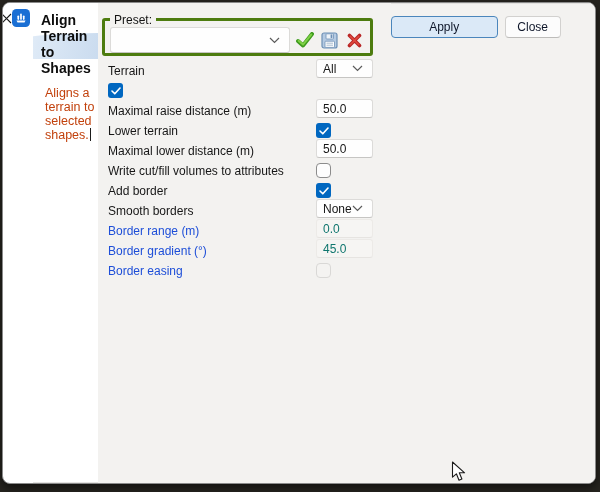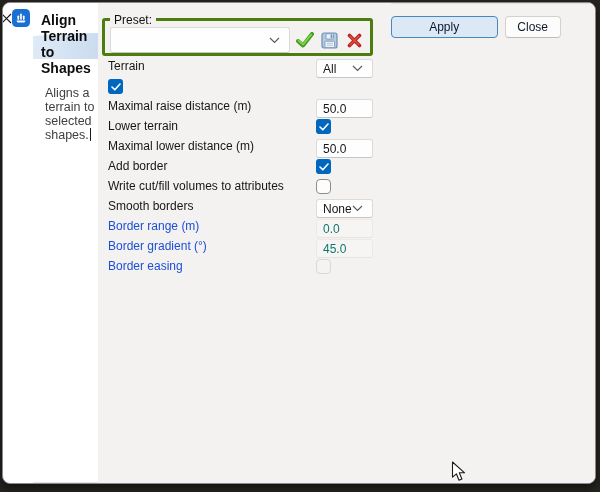--- a/index.html
+++ b/index.html
@@ -15,33 +15,33 @@
   .caption-btn{width:46px;height:30px;display:flex;align-items:center;justify-content:center;cursor:default}
   .glyph-min{width:10px;height:1px;background:#1b1b1b}
   .glyph-max{width:9px;height:9px;border:1px solid #1b1b1b;border-radius:2px}
   
   .header{flex:0 0 65px;background:#fff;border-bottom:1px solid #e4e3e1;position:relative;
           padding:9px 0 0 8px;box-sizing:border-box;overflow:hidden}
   .swoosh{position:absolute;right:-4px;top:30px;width:145px;height:26px;
           background:linear-gradient(100deg,rgba(220,232,246,0) 8%,#dde9f6 55%,#cbdcef 96%);
           border-top-left-radius:100% 100%;}
   .dialog-title{font-size:14px;font-weight:bold;color:#0d0d0d;position:relative}
-  .dialog-desc{font-size:12.5px;color:#404040;margin-top:10px;padding-left:4px;position:relative}
+  .dialog-desc{font-size:12.5px;color:#c2410c;margin-top:10px;padding-left:4px;position:relative}
   .caret{display:inline-block;width:1px;height:13px;background:#1b1b1b;vertical-align:-2px;margin-left:1px}
   
   .body{flex:1;background:#f3f2f0;padding:0 18px 0 0;position:relative;box-sizing:border-box}
   .groupbox{position:relative;margin:15px 0 0 4px;height:38px;border:3px solid #4d7c0f;
             border-radius:3px;box-sizing:border-box}
   .legend{position:absolute;top:-8px;left:5px;background:#f3f2f0;padding:0 4px;font-size:12px;color:#141414}
   .preset-row{display:flex;align-items:center;gap:5px;padding:6px 5px 0 5px}
   .icon-btn{width:20px;height:20px;border:none;background:transparent;padding:1px;display:flex;
             align-items:center;justify-content:center;cursor:default}
   
   #form-rows{margin-top:3px}
-  .form-row{display:flex;align-items:flex-start;height:19px;margin-bottom:1px;padding-left:10px}
+  .form-row{display:flex;align-items:flex-end;height:19px;margin-bottom:1px;padding-left:10px}
   .row-label{width:208px;flex:0 0 208px;font-size:12px;color:#161616;white-space:nowrap;overflow:hidden}
   .row-label.dim{color:#1d4ed8}
   .field{flex:1;height:19px;box-sizing:border-box;font-size:12px;color:#161616}
   .textfield{background:#fefefe;border:1px solid #dcdbd9;border-bottom-color:#c6c5c3;border-radius:3px;
              padding:2px 6px 0 6px;line-height:15px}
   .textfield.off{background:#f6f5f3;border-color:#eceae7;border-bottom-color:#e6e4e1;color:#0f766e}
   .combo{display:flex;align-items:center;justify-content:space-between;background:#fefefe;
          border:1px solid #dcdbd9;border-bottom-color:#c6c5c3;border-radius:3px;padding:0 9px 0 6px}
   .combo.big{height:24px;flex:1}
   .checkbox{width:15px;height:15px;border-radius:3px;box-sizing:border-box;flex:0 0 15px}
@@ -156,30 +156,30 @@
               <svg width="10" height="8" viewBox="0 0 10 8">
                 <path d="M1 4 L3.8 6.8 L9 1" fill="none" stroke="#fff" stroke-width="1.6" stroke-linecap="round" stroke-linejoin="round"></path>
               </svg>
             </div>
           </div>
           <div class="form-row">
             <div class="row-label">Maximal lower distance (m)</div>
             <div class="field textfield">50.0</div>
           </div>
           <div class="form-row">
+            <div class="row-label">Write cut/fill volumes to attributes</div>
+            <div class="checkbox unchecked"></div>
+          </div>
+          <div class="form-row">
             <div class="row-label">Add border</div>
             <div class="checkbox checked">
               <svg width="10" height="8" viewBox="0 0 10 8">
                 <path d="M1 4 L3.8 6.8 L9 1" fill="none" stroke="#fff" stroke-width="1.6" stroke-linecap="round" stroke-linejoin="round"></path>
               </svg>
             </div>
-          </div>
-          <div class="form-row">
-            <div class="row-label">Write cut/fill volumes to attributes</div>
-            <div class="checkbox unchecked"></div>
           </div>
           <div class="form-row">
             <div class="row-label">Smooth borders</div>
             <div class="field combo">
               <span class="combo-value">None</span>
               <svg width="11" height="7" viewBox="0 0 11 7">
                 <path d="M1 1 L5.5 5.5 L10 1" fill="none" stroke="#5c5c5c" stroke-width="1.2"></path>
               </svg>
             </div>
           </div>

